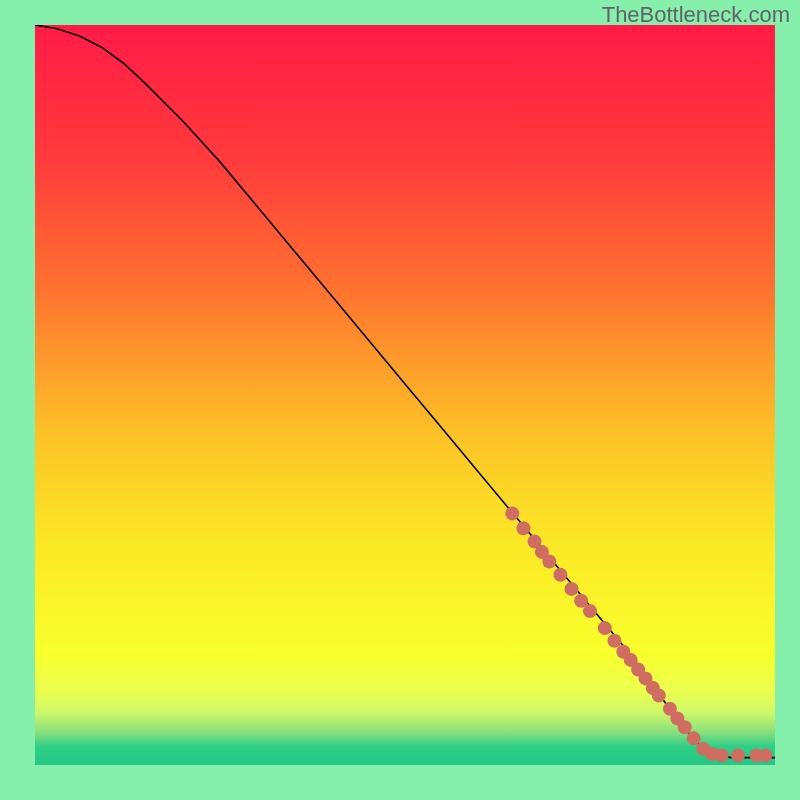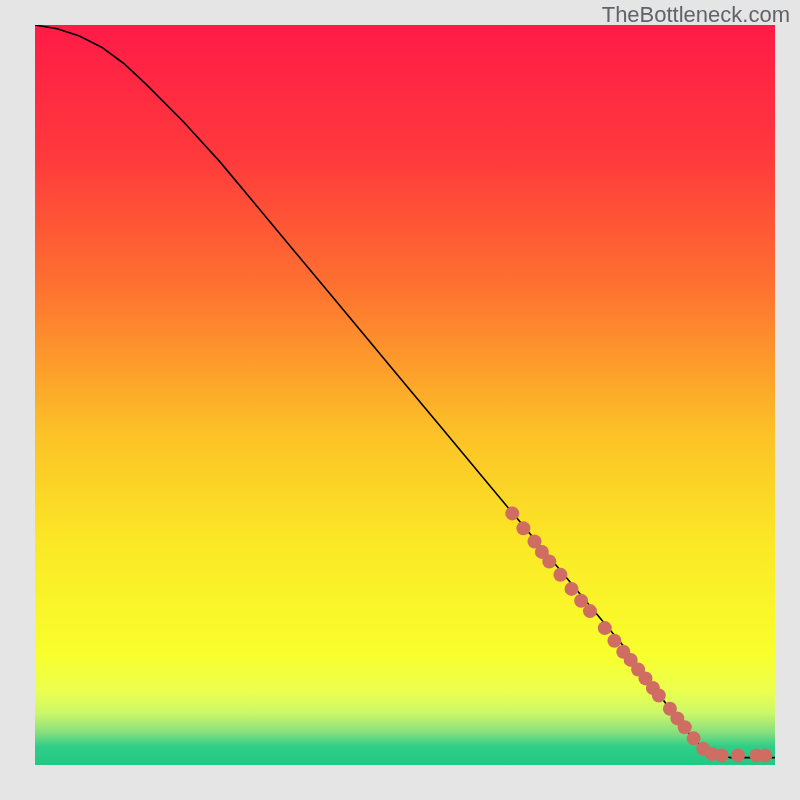--- a/index.html
+++ b/index.html
@@ -8,21 +8,21 @@
     width: 800px;
     height: 800px;
     background: #000;
     overflow: hidden;
     font-family: Arial, Helvetica, sans-serif;
   }
   .wrap {
     position: relative;
     width: 800px;
     height: 800px;
-    background: #e5e5e5;
+    background: #86efac;
   }
   .watermark {
     position: absolute;
     top: 2px;
     right: 10px;
     color: #616368;
     font-size: 22px;
     font-weight: 400;
     letter-spacing: 0px;
     z-index: 5;

